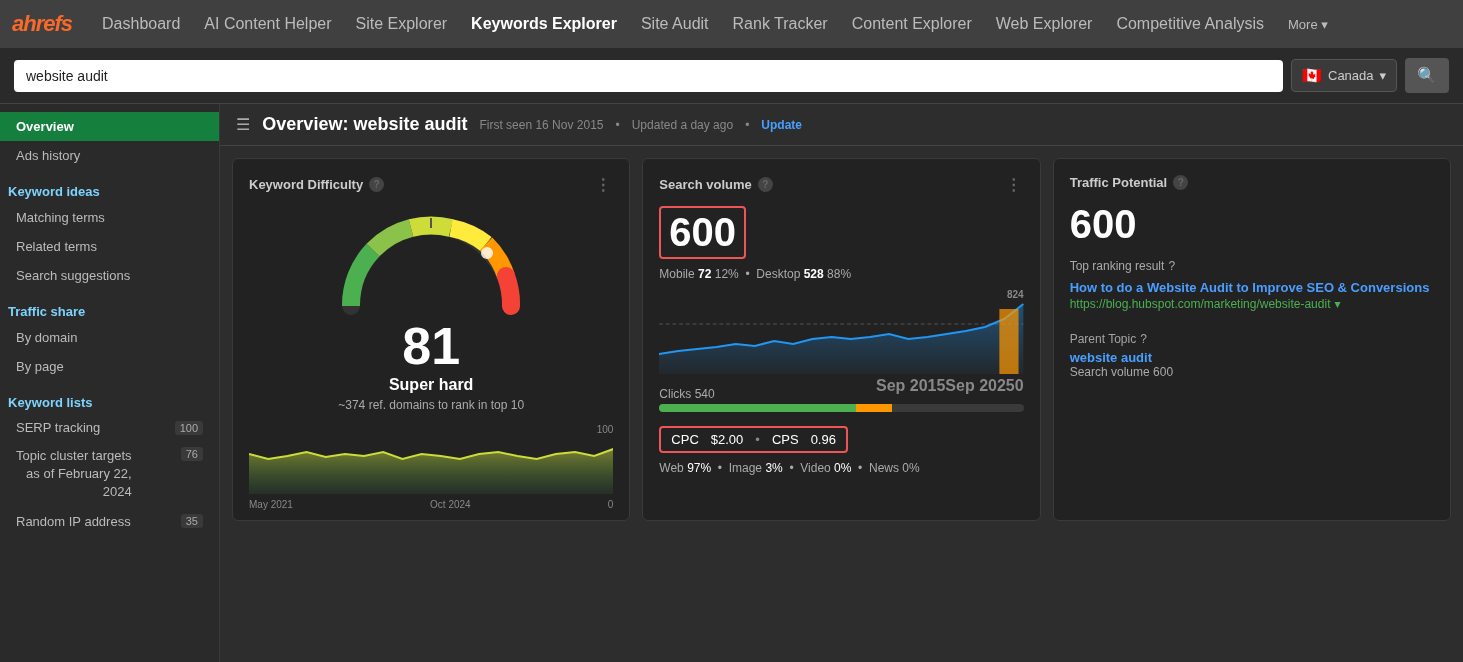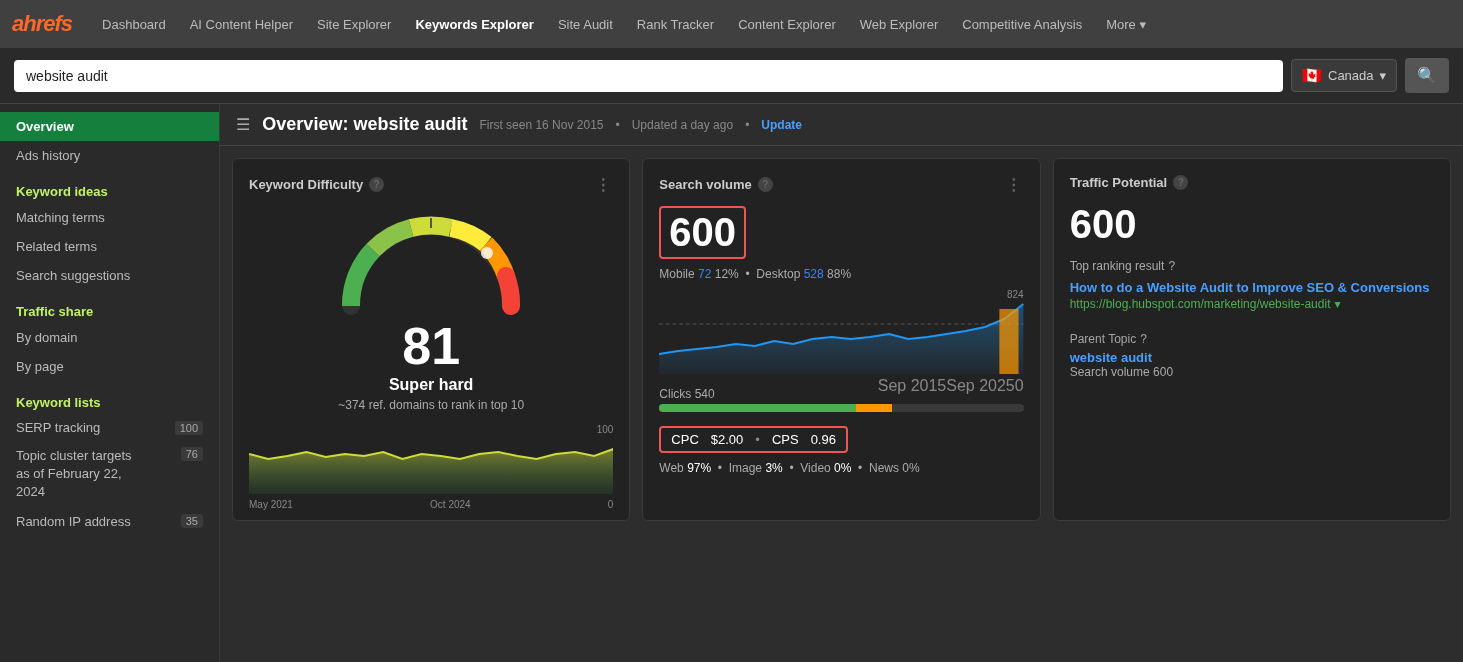--- a/index.html
+++ b/index.html
@@ -1,40 +1,40 @@
 <!DOCTYPE html>
 <html><head>
   <meta charset="utf-8">
   <style>
     * { box-sizing: border-box; margin: 0; padding: 0; }
     body { font-family: -apple-system, BlinkMacSystemFont, 'Segoe UI', Arial, sans-serif; background: #2d2d2d; color: #ccc; font-size: 13px; }
 
     
     .top-nav { background: #404040; display: flex; align-items: center; padding: 0 12px; height: 48px; gap: 20px; }
     .logo { color: #f96a2a; font-size: 22px; font-weight: 900; font-style: italic; letter-spacing: -1px; margin-right: 8px; }
-    .nav-link { color: #bbb; text-decoration: none; font-size: 13px; white-space: nowrap; cursor: pointer; padding: 4px 2px; }
+    .nav-link { color: #bbb; text-decoration: none; font-size: 16px; white-space: nowrap; cursor: pointer; padding: 4px 2px; }
     .nav-link.active { color: #fff; font-weight: 600; }
     .nav-more { color: #bbb; font-size: 13px; cursor: pointer; }
 
     
     .search-bar { background: #2a2a2a; padding: 10px 14px; display: flex; align-items: center; gap: 8px; border-bottom: 1px solid #444; }
     .search-input { flex: 1; background: #fff; border: none; border-radius: 4px; padding: 8px 12px; font-size: 14px; color: #222; outline: none; }
     .country-selector { background: #3a3a3a; border: 1px solid #555; border-radius: 4px; color: #ccc; padding: 6px 10px; display: flex; align-items: center; gap: 6px; cursor: pointer; font-size: 13px; white-space: nowrap; }
     .flag-icon { font-size: 16px; }
     .search-btn { background: #555; border: none; border-radius: 4px; padding: 8px 12px; cursor: pointer; color: #fff; font-size: 16px; }
 
     
     .main-layout { display: flex; height: calc(662px - 48px - 50px); overflow: hidden; }
 
     
     .sidebar { width: 220px; background: #2a2a2a; border-right: 1px solid #3a3a3a; overflow-y: auto; flex-shrink: 0; padding: 8px 0; }
     .sidebar-item { padding: 7px 16px; color: #bbb; cursor: pointer; font-size: 13px; display: block; }
     .sidebar-item.active { background: #15803d; color: #fff; font-weight: 600; }
     .sidebar-section-label { padding: 10px 16px 4px; color: #888; font-size: 11px; font-weight: 700; text-transform: none; letter-spacing: 0; }
-    .sidebar-section-label.bold { color: #bef264; font-size: 13px; font-weight: 700; text-transform: none; letter-spacing: 0; padding-top: 14px; }
+    .sidebar-section-label.bold { color: #7dd3fc; font-size: 13px; font-weight: 700; text-transform: none; letter-spacing: 0; padding-top: 14px; padding-left: 8px; }
     .sidebar-list-item { display: flex; align-items: center; justify-content: space-between; padding: 6px 16px; color: #bbb; cursor: pointer; font-size: 13px; }
     .sidebar-badge { background: #3a3a3a; color: #aaa; border-radius: 3px; padding: 1px 5px; font-size: 11px; }
 
     
     .content-area { flex: 1; overflow: auto; background: #2d2d2d; }
 
     
     .page-header { background: #2d2d2d; padding: 10px 16px; display: flex; align-items: center; gap: 12px; border-bottom: 1px solid #444; }
     .hamburger-icon { color: #aaa; font-size: 16px; cursor: pointer; }
     .page-title { font-size: 18px; font-weight: 700; color: #fff; }
@@ -59,22 +59,22 @@
 
     
     .mini-chart-area { margin-top: 12px; position: relative; height: 80px; }
     .mini-chart-label { font-size: 10px; color: #888; display: flex; justify-content: space-between; margin-top: 2px; }
     .mini-chart-max { position: absolute; right: 0; top: 0; font-size: 10px; color: #888; }
 
     
     .sv-number-box { border: 2px solid #e55; border-radius: 4px; display: inline-block; padding: 2px 8px; margin-bottom: 8px; }
     .sv-number { font-size: 40px; font-weight: 700; color: #fff; }
     .sv-breakdown { font-size: 12px; color: #aaa; margin-bottom: 8px; }
-    .sv-breakdown span.num { color: #3b82f6; font-weight: 400; margin-top: 40px; }
-    .sv-chart-area { position: relative; height: 90px; margin-bottom: 8px; }
+    .sv-breakdown span.num { color: #ffffff; font-weight: 700; margin-top: 40px; }
+    .sv-chart-area { position: relative; height: 90px; margin-bottom: 8px; font-weight: bold; }
     .sv-chart-axis { display: flex; justify-content: flex-end; font-size: 16px; color: #888; }
     .sv-chart-max { position: absolute; right: 0; top: 0; font-size: 10px; color: #888; }
     .clicks-bar-container { margin: 6px 0; }
     .clicks-label { font-size: 12px; color: #aaa; margin-bottom: 3px; }
     .clicks-bar { height: 8px; background: #3a3a3a; border-radius: 4px; overflow: hidden; display: flex; }
     .clicks-bar-fill-green { background: #4caf50; flex: 0 0 54%; }
     .clicks-bar-fill-orange { background: #ff9800; flex: 0 0 10%; }
     .cpc-cps-box { border: 2px solid #e55; border-radius: 4px; padding: 4px 10px; display: inline-flex; gap: 12px; font-size: 13px; color: #fff; margin: 8px 0; }
     .cpc-cps-box .dot { color: #888; }
     .serp-breakdown { font-size: 12px; color: #aaa; }
@@ -131,21 +131,21 @@
     <a class="sidebar-item">By domain</a>
     <a class="sidebar-item">By page</a>
 
     <div class="sidebar-section-label bold">Keyword lists</div>
     <div class="sidebar-list-item">
       <span>SERP tracking</span>
       <span class="sidebar-badge">100</span>
     </div>
     <div class="sidebar-list-item" style="flex-direction:column;align-items:flex-start;gap:2px;">
       <div style="display:flex;justify-content:space-between;width:100%;align-items:flex-start;">
-        <span style="line-height:1.4;">Topic cluster targets<br>as of February 22,<br>2024</span>
+        <span style="line-height:1.4;text-align:right;">Topic cluster targets<br>as of February 22,<br>2024</span>
         <span class="sidebar-badge">76</span>
       </div>
     </div>
     <div class="sidebar-list-item">
       <span>Random IP address</span>
       <span class="sidebar-badge">35</span>
     </div>
   </aside>
 
   <div class="content-area">

